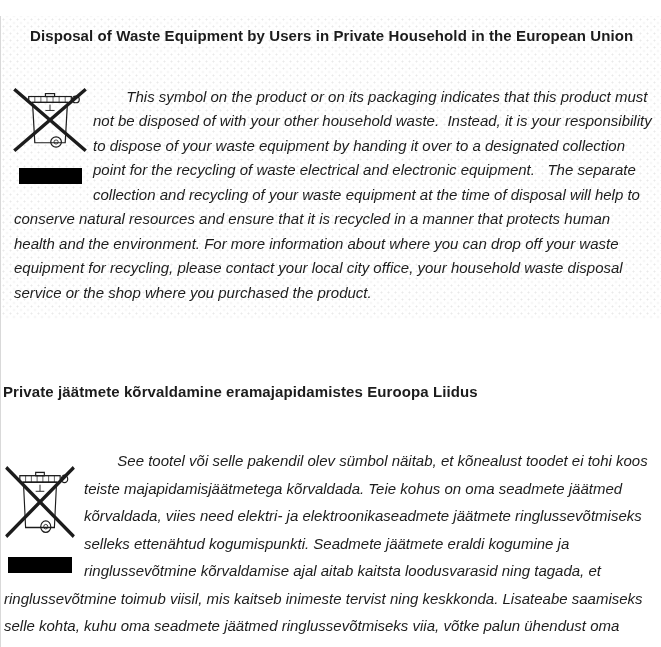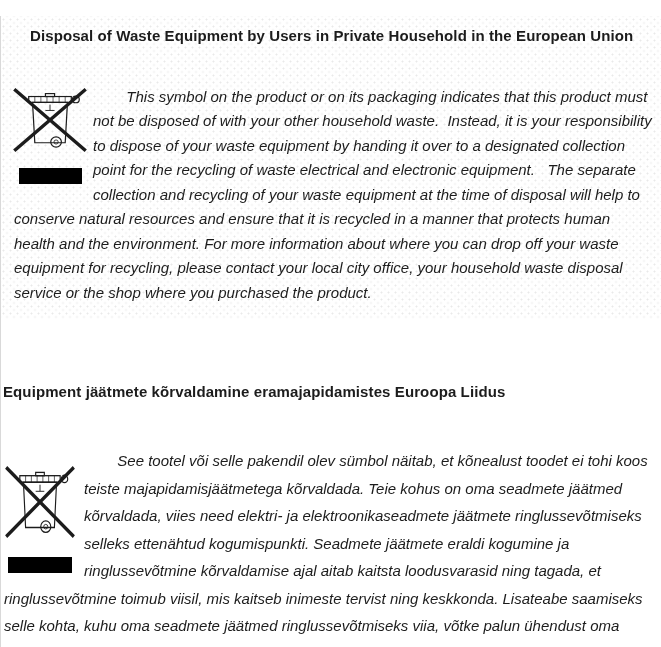--- a/index.html
+++ b/index.html
@@ -89,21 +89,21 @@
               <circle cx="58" cy="75" r="2.8" stroke-width="1.1"></circle>
             </g>
             <path d="M3,3 L97,87 M97,3 L3,87" stroke="#1c1c1c" stroke-width="4.4" fill="none"></path>
           </svg>
           <span class="blackbar"></span>
         </span><span>This symbol on the product or on its packaging indicates that this product must not be disposed of with your other household waste.  Instead, it is your responsibility to dispose of your waste equipment by handing it over to a designated collection point for the recycling of waste electrical and electronic equipment.   The separate collection and recycling of your waste equipment at the time of disposal will help to conserve natural resources and ensure that it is recycled in a manner that protects human health and the environment. For more information about where you can drop off your waste equipment for recycling, please contact your local city office, your household waste disposal service or the shop where you purchased the product.</span>
       </div>
     </section>
 
     <section>
-      <h2 class="title2">Equipment jäätmete kõrvaldamine eramajapidamistes Euroopa Liidus</h2>
+      <h2 class="title2">Private jäätmete kõrvaldamine eramajapidamistes Euroopa Liidus</h2>
       <div class="para para-et">
         <span class="weee-symbol weee-symbol-et">
           <svg viewBox="0 0 100 90" preserveAspectRatio="none">
             <g fill="none" stroke="#1c1c1c" stroke-width="1.6">
               <rect x="44" y="9" width="12" height="4"></rect>
               <rect x="22" y="13" width="56" height="8"></rect>
               <path d="M30,13 v8 M38,13 v8 M46,13 v8 M54,13 v8 M62,13 v8 M70,13 v8" stroke-width="0.9"></path>
               <circle cx="84" cy="17" r="4.5"></circle>
               <path d="M27,21 L73,21 L70,76 L30,76 Z"></path>
               <path d="M50,24 v8 M44,32 h12" stroke-width="1.2"></path>

